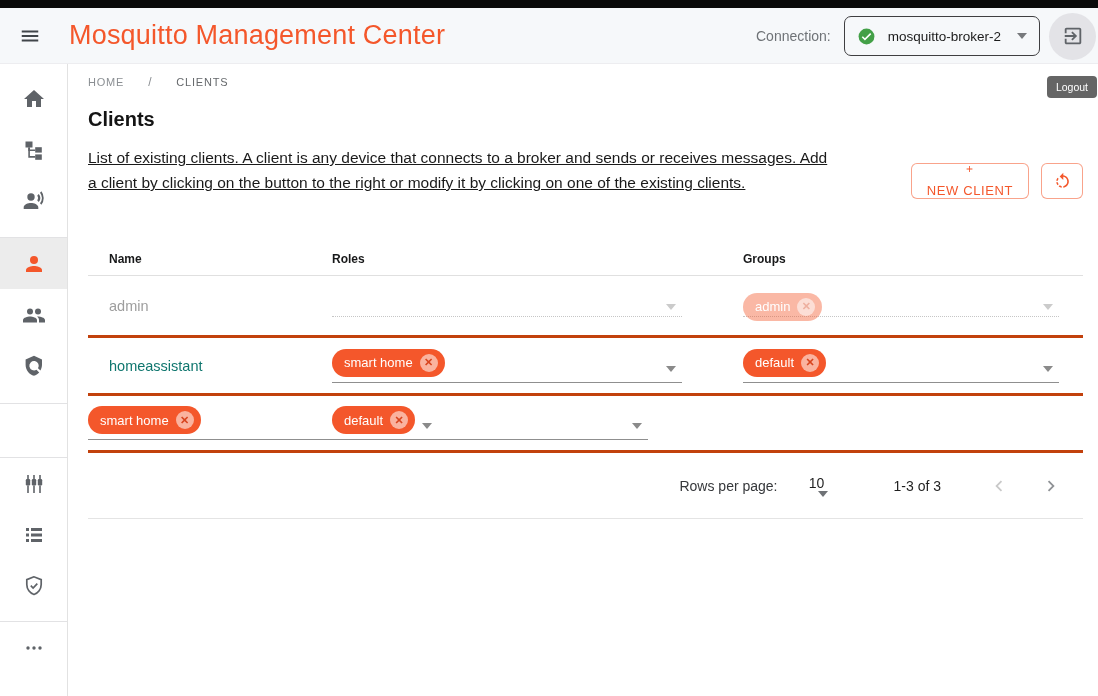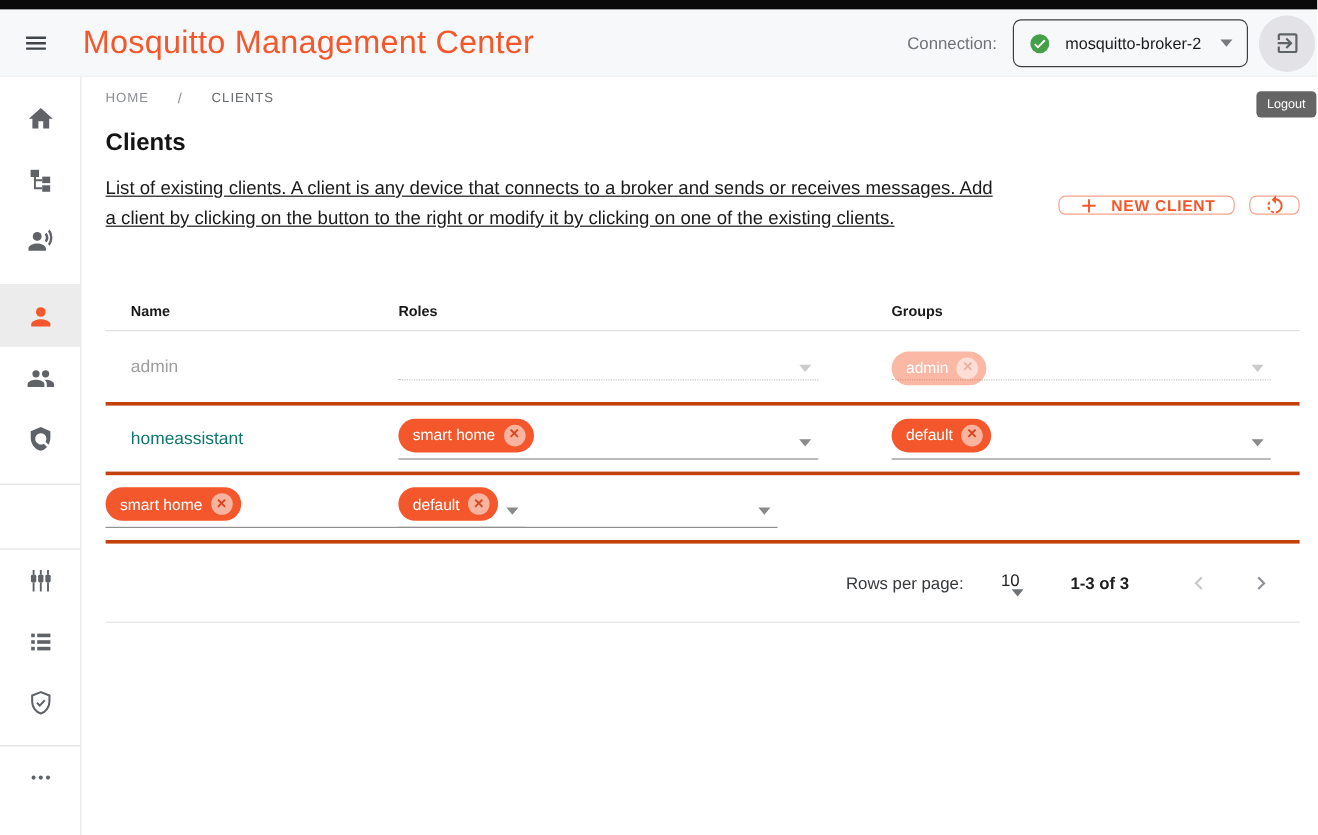--- a/index.html
+++ b/index.html
@@ -53,24 +53,24 @@
   
   .content { position:absolute; left:68px; top:64px; width:1030px; height:632px; background:#fff; }
   .breadcrumb { position:absolute; left:20px; top:11px; font-size:11px; letter-spacing:.8px;
                 color:#8b8f93; display:flex; gap:24px; align-items:center; }
   .breadcrumb .sep { font-size:12px; }
   .breadcrumb .current { color:#66696c; }
   .page-title { position:absolute; left:20px; top:44px; font-size:20px; font-weight:700; color:#141414; }
   .desc { position:absolute; left:20px; top:81px; width:745px; font-size:15.5px; line-height:25px; color:#1a1a1a;text-decoration:underline; }
 
   .actions { position:absolute; right:15px; top:99px; display:flex; gap:12px; }
-  .btn-outlined { height:16px; border:1px solid rgba(244,87,43,.55); border-radius:6px; color:var(--primary);
-                  background:#fff; display:inline-flex; align-items:center; font-size:13px; font-weight:700;
+  .btn-outlined { height:36px; border:1px solid rgba(244,87,43,.55); border-radius:6px; color:var(--primary);
+                  background:#fff; display:inline-flex; align-items:center; font-size:13px; font-weight:400;
                   letter-spacing:.6px; padding:0 15px; gap:9px; cursor:pointer;
-                  font-family:"Liberation Sans",sans-serif; }
+                  font-family:"Liberation Sans",sans-serif;flex-direction:column; }
   .btn-outlined svg { width:19px; height:19px; fill:var(--primary); }
   .btn-icon { width:42px; justify-content:center; padding:0; }
 
   
   .table { position:absolute; left:20px; top:178px; width:995px; }
   .thead, .trow { display:grid; grid-template-columns:244px 411px 340px; align-items:center; }
   .thead { height:34px; border-bottom:1px solid #e0e0e0; font-weight:700; font-size:12px; color:#18191a; }
   .thead > div:first-child, .trow .name { padding-left:21px; }
   .trow { border-bottom:3px solid #c2410c; }
   .trow.r0 { height:62px; } .trow.r1 { height:58px; } .trow.r2 { height:57px; }
@@ -91,21 +91,21 @@
             cursor:pointer; line-height:1; }
   .chip-x::before { content:"\2715"; }
   .faded { opacity:.42; }
 
   
   .pagination { display:flex; align-items:center; justify-content:flex-end; height:66px;
                 border-bottom:1px solid #e4e4e4; font-size:14px; color:#36383b; }
   .rpp-select { display:inline-flex; align-items:center; margin-left:28px; cursor:pointer;flex-direction:column; }
   .rpp-value { font-size:14px; color:#1f1f1f; }
   .rpp-caret { margin-left:12px; border-top-color:#6f7276; }
-  .range { margin-left:39px; color:#1f1f1f;font-weight:bold; }
+  .range { margin-left:66px; color:#1f1f1f; }
   .page-btn { background:none; border:none; cursor:pointer; width:24px; height:24px; padding:0;
               display:flex; align-items:center; justify-content:center; }
   .page-btn svg { width:22px; height:22px; }
   .prev { margin-left:46px; } .prev svg { fill:#c9c9c9; }
   .next { margin-left:28px; margin-right:20px; } .next svg { fill:#8f9296; }
 </style>
 </head>
 <body>
 
 <div id="app">

